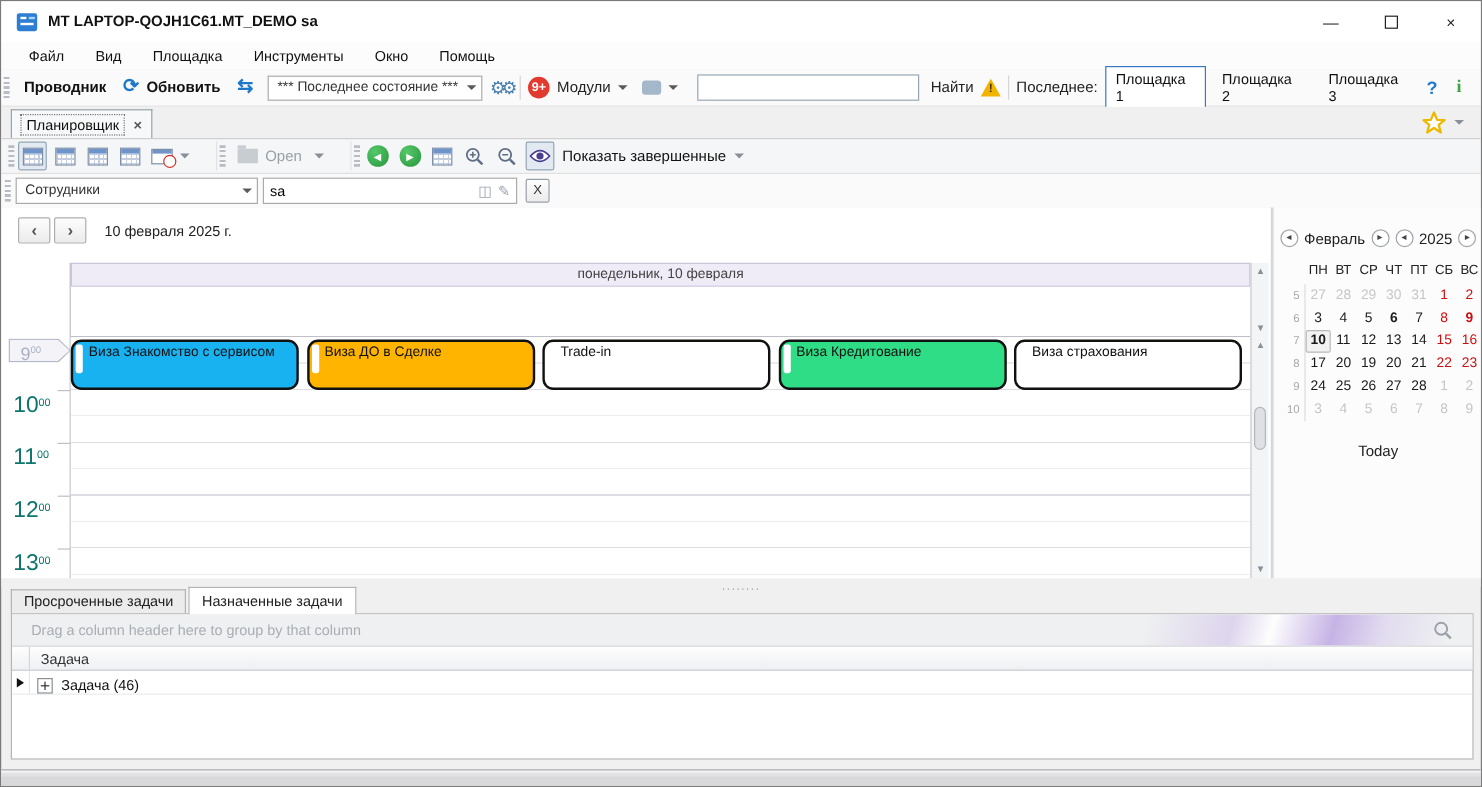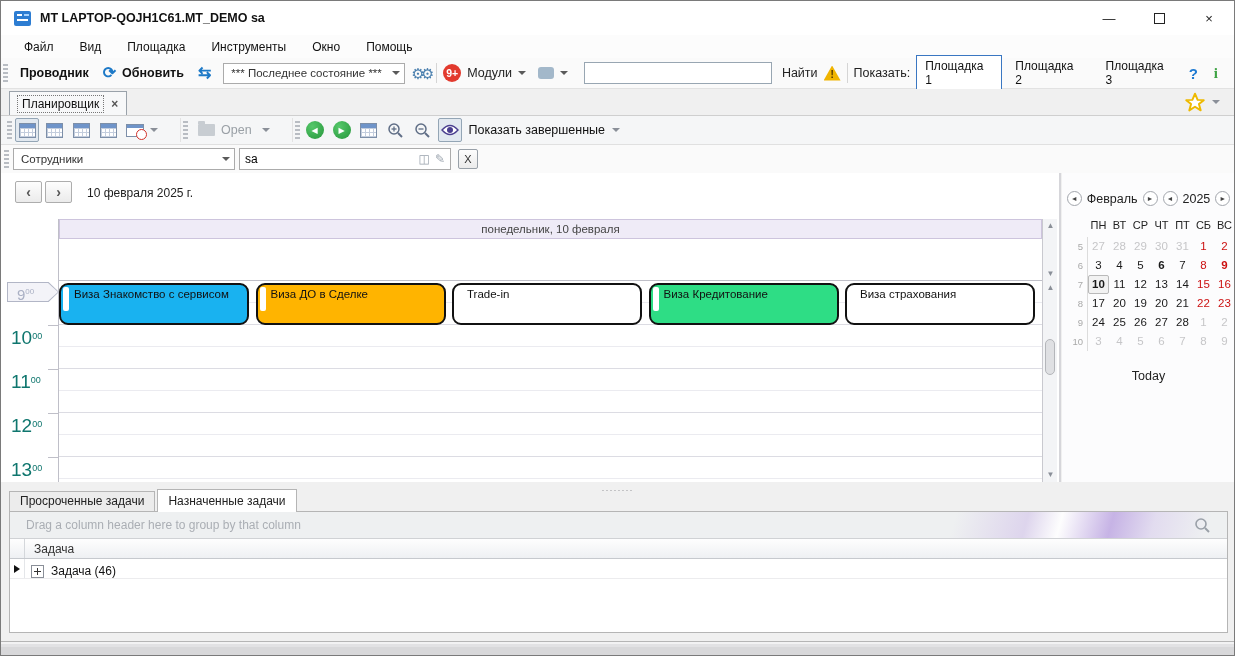--- a/index.html
+++ b/index.html
@@ -71,21 +71,21 @@
   .folder-ico { width:17px; height:12px; background:#c8cdd2; border-radius:1px; position:relative; }
   .folder-ico:before { content:""; position:absolute; top:-3px; left:0; width:7px; height:3px; background:#c8cdd2; border-radius:1px 1px 0 0; }
   .disabled-lbl { color:#9aa0a6; font-size:12.5px; }
   .nav-circle { width:18px; height:18px; border-radius:50%; background:radial-gradient(circle at 35% 30%,#55c86a,#27963b); color:#fff;
                 display:flex; align-items:center; justify-content:center; font-size:8px; }
   .eye-svg, .mag-svg { display:block; }
   .show-lbl { font-size:12.5px; color:#111; padding:0 4px; }
 
   
   .filterrow { position:absolute; left:0; top:144px; right:0; height:28px; background:#fafafa; display:flex; align-items:center; gap:4px; padding-left:3px; }
-  .filter-combo { width:222px; height:22px; }
+  .filter-combo { width:202px; height:22px; }
   .filter-input { width:212px; height:22px; border:1px solid #ababab; background:#fff; display:flex; align-items:center; padding:0 5px; gap:5px; }
   .filter-input input { border:none; outline:none; flex:1; font-size:12px; min-width:10px; }
   .mini-ico { color:#9aa3ad; font-size:12px; line-height:1; }
   .clear-btn { width:20px; height:20px; border:1px solid #98a0a8; background:linear-gradient(#fdfdfd,#ebebeb); border-radius:2px;
                display:flex; align-items:center; justify-content:center; font-size:11px; color:#333; margin-left:3px; }
 
   
   .main { position:absolute; left:0; top:172px; width:1059px; height:309px; background:#fff; }
   .nav-btn { position:absolute; top:8px; width:27px; height:22px; border:1px solid #adadad; border-radius:2px;
              background:linear-gradient(#fdfdfd,#ebebeb); display:flex; align-items:center; justify-content:center;
@@ -203,21 +203,21 @@
     <div class="vsep"></div>
     <span class="badge">9+</span>
     <span style="font-size:12.5px">Модули</span>
     <span class="arrow-down"></span>
     <span class="chat-bubble" style="margin-left:6px"></span>
     <span class="arrow-down"></span>
     <input class="tb-input" style="margin-left: 10px;" value="">
     <span style="font-size:12.5px;margin-left:4px">Найти</span>
     <span class="warn"></span>
     <div class="vsep"></div>
-    <span style="font-size:12.5px">Показать:</span>
+    <span style="font-size:12.5px">Последнее:</span>
     <div id="sites" style="display:flex;align-items:center;gap:4px">
         <span class="site-btn selected">Площадка 1</span>
         <span class="site-btn">Площадка 2</span>
         <span class="site-btn">Площадка 3</span>
       </div>
     <span class="help-q" style="margin-left:auto">?</span>
     <span class="info-i" style="margin:0 6px 0 10px">i</span>
   </div>
 
   <div class="tabrow">

